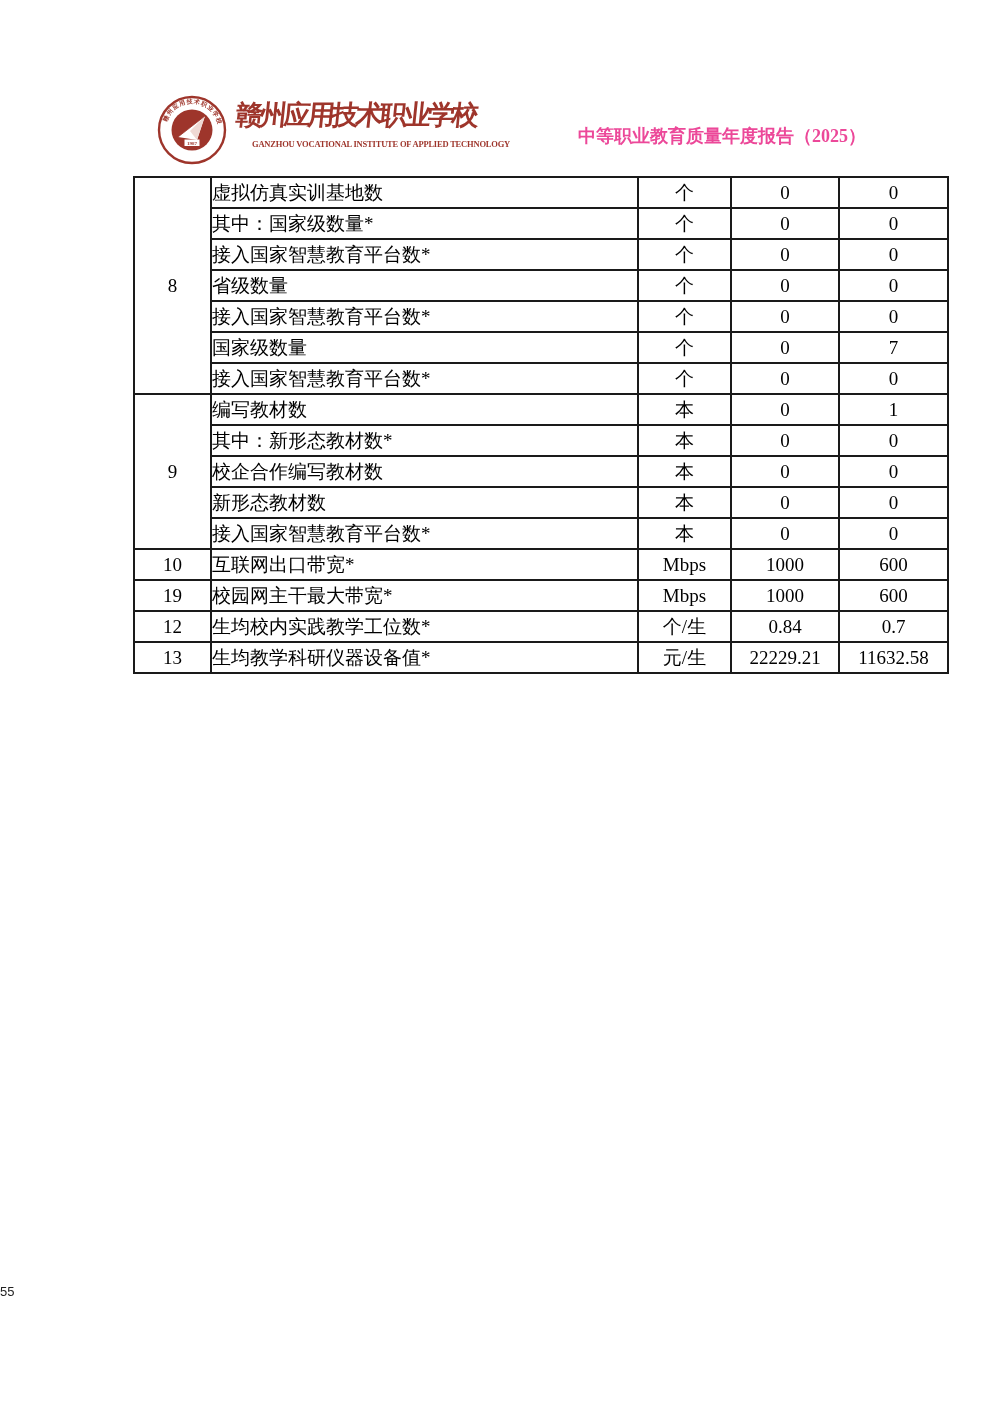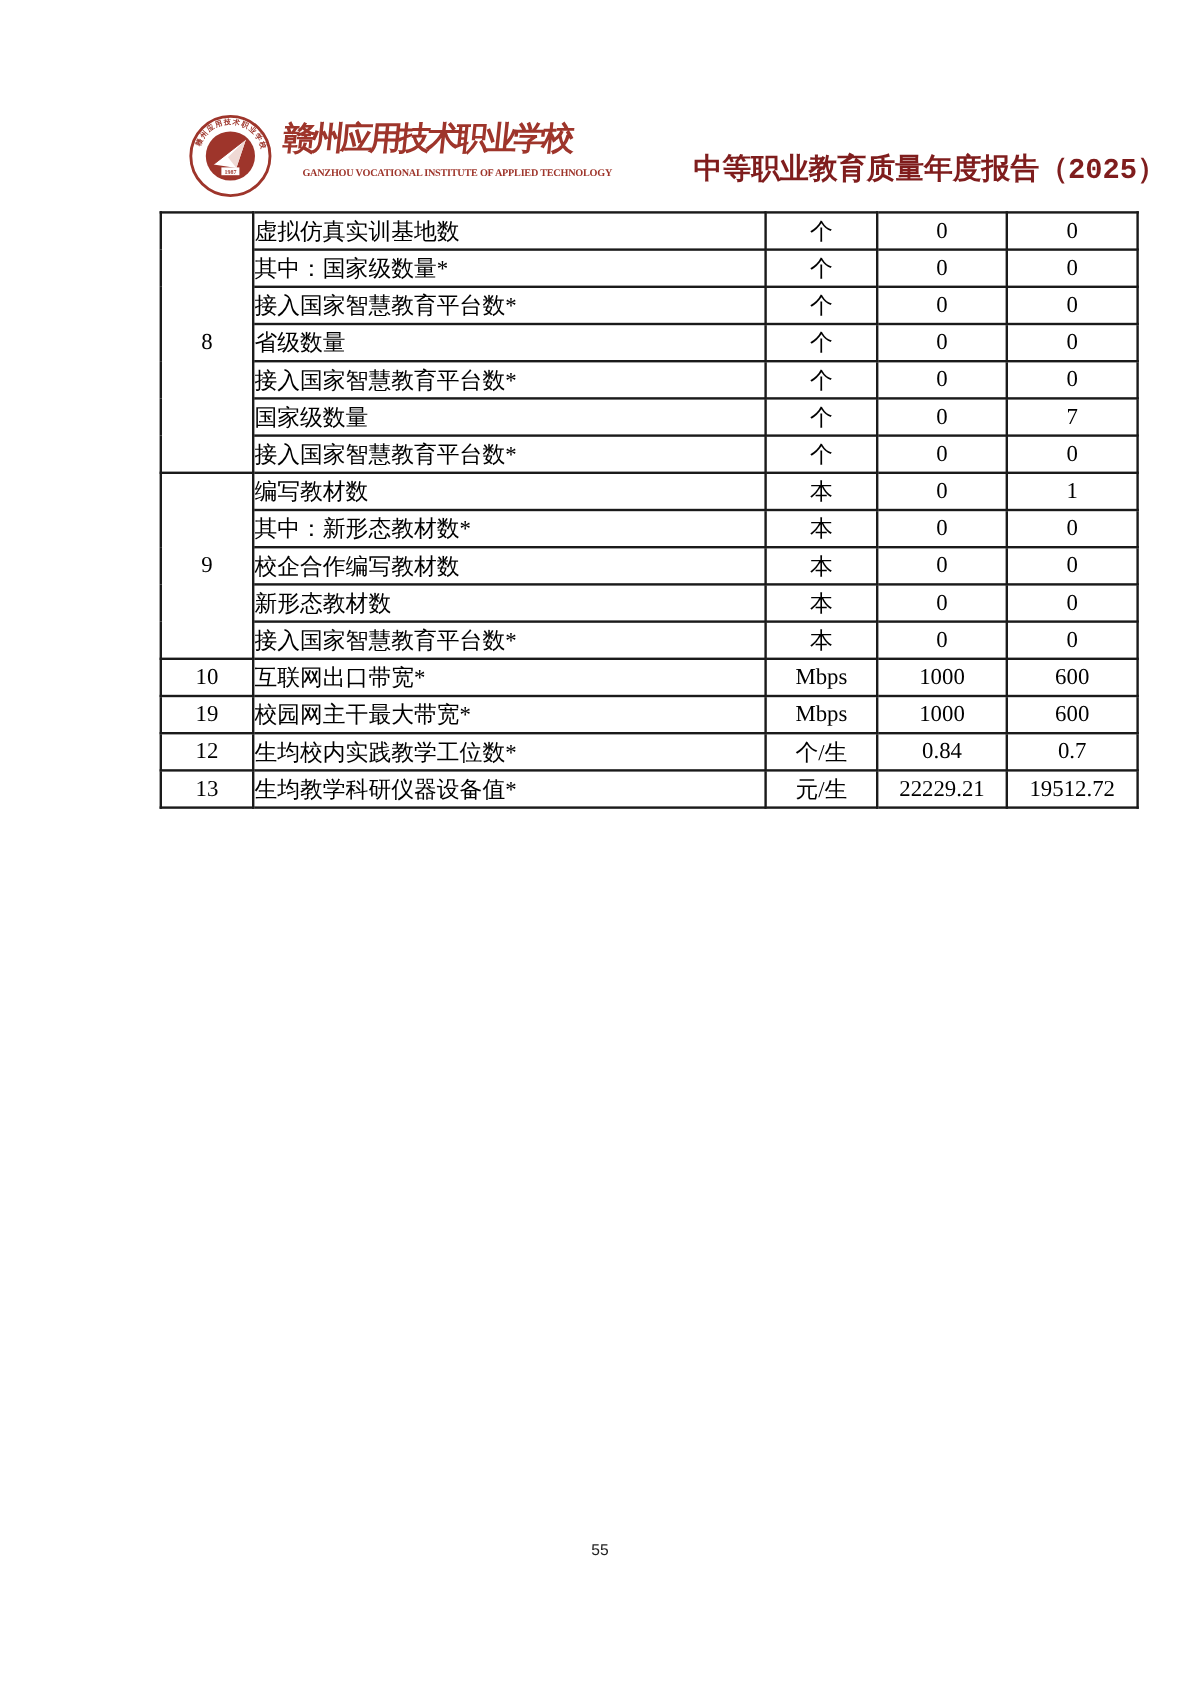--- a/index.html
+++ b/index.html
@@ -8,37 +8,37 @@
 
   
   .logo-wrap{position:absolute;left:157px;top:95px;width:70px;height:70px;}
   .school-zh{position:absolute;left:236px;top:97px;width:232px;
              font-weight:bold;color:#9e352b;font-size:27px;letter-spacing:-3px;
              transform:skewX(-6deg);white-space:nowrap;
              font-family:"DejaVu Serif","Liberation Serif",serif;}
   .school-en{position:absolute;left:236px;top:139px;width:238px;
              font-weight:bold;color:#9e352b;font-size:8.5px;letter-spacing:-0.2px;
              white-space:nowrap;font-family:"Liberation Serif",serif;margin-left:16px;}
-  .report-title{position:absolute;left:578px;top:124px;font-size:24px;font-weight:bold;
-                color:#7f1d1d;white-space:nowrap;font-family:Liberation Mono, monospace;}
+  .report-title{position:absolute;left:578px;top:124px;font-size:18px;font-weight:bold;
+                color:#ec4899;white-space:nowrap;font-family:Liberation Serif, serif;}
 
   
   table.indicators{position:absolute;left:133px;top:176px;border-collapse:collapse;
                    table-layout:fixed;width:816px;}
   table.indicators td{border:2px solid #1a1a1a;height:29px;padding:0;
                       font-size:19px;vertical-align:middle;text-align:center;
                       overflow:hidden;white-space:nowrap;}
   table.indicators td.indicator{text-align:left;margin-top:44px;}
   td.ind0{padding-left:12px;}
   td.ind1{padding-left:72px;}
   td.ind2{padding-left:112px;}
   td.no-top{border-top:none;}
 
   
-  .page-number{position:absolute;top:1284px;left:0;width:100%;text-align:center;
+  .page-number{position:absolute;top:1284px;left:0;width:100%;
                font-family:"Liberation Sans",sans-serif;font-size:13px;color:#222;}
 </style>
 </head>
 <body>
 
 <div class="page">
 
   <div class="logo-wrap">
     <svg width="70" height="70" viewBox="0 0 70 70">
       <circle cx="35" cy="35" r="33" fill="#ffffff" stroke="#9e352b" stroke-width="2.4"></circle>
@@ -164,20 +164,20 @@
           <td class="indicator ind0">生均校内实践教学工位数*</td>
           <td class="unit">个/生</td>
           <td class="val">0.84</td>
           <td class="val">0.7</td>
         </tr>
         <tr>
           <td class="num" rowspan="1">13</td>
           <td class="indicator ind0">生均教学科研仪器设备值*</td>
           <td class="unit">元/生</td>
           <td class="val">22229.21</td>
-          <td class="val">19512.72</td>
+          <td class="val">11632.58</td>
         </tr>
       </tbody>
   </table>
 
   <div class="page-number">55</div>
 
 </div>
 
 </body></html>

